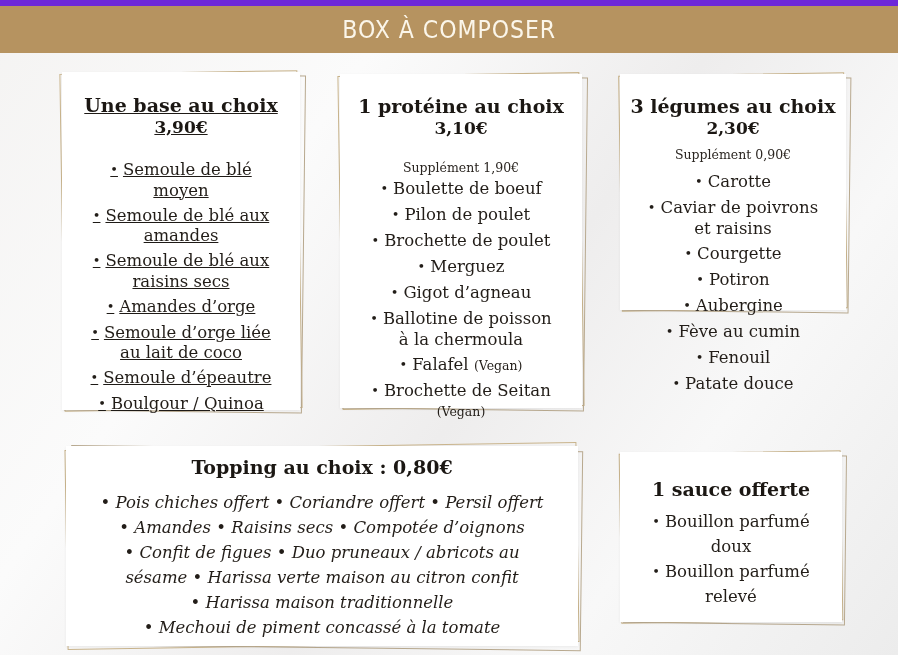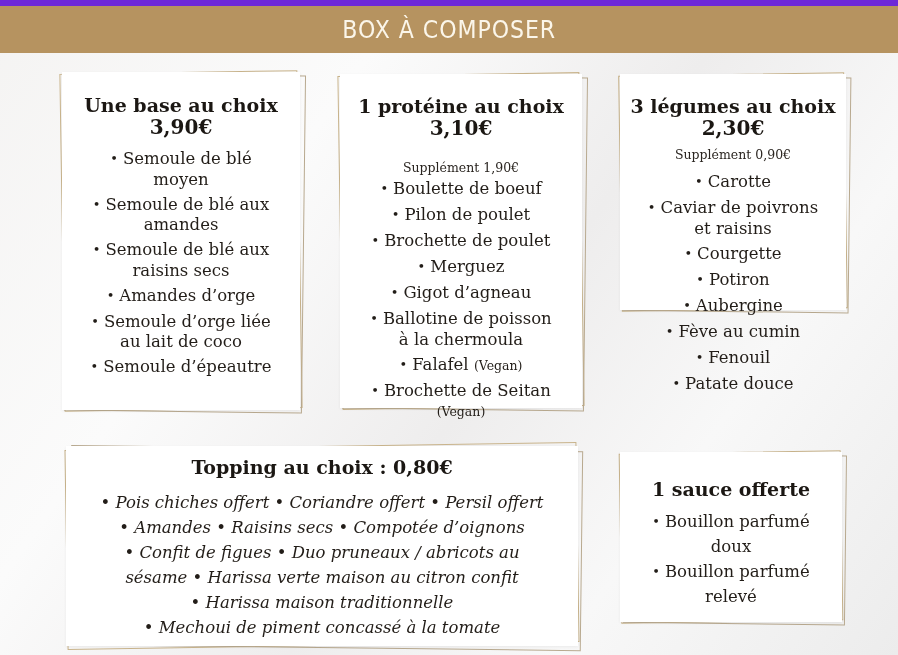--- a/index.html
+++ b/index.html
@@ -33,21 +33,21 @@
     position: absolute; inset: 0;
     background: #ffffff;
     box-shadow: 0 1px 3px rgba(0,0,0,0.06);
     text-align: center;
     padding-top: 22px;
   }
   .title {
     font-weight: 700; font-size: 19px; line-height: 22px; color: #1b1713;
   }
   .price {
-    font-weight: 700; font-size: 20px; line-height: 22px; color: #1b1713;
+    font-weight: 700; font-size: 17px; line-height: 22px; color: #1b1713;
   }
   .supplement {
     font-size: 12.5px; line-height: 18px; margin-top: 20px; color: #2a2520;
   }
   .items { list-style: none; margin-top: 4px; }
   .item {
     font-size: 16.5px; line-height: 19.5px; color: #221d18;
     margin-bottom: 5.5px;
     padding: 0 18px;
   }
@@ -61,30 +61,31 @@
 </head>
 <body>
 
 <div class="header">
   <div class="header-title">BOX À COMPOSER</div>
 </div>
 
 <div class="card-wrap" style="left:62px; top:72px; width:238px; height:338px;">
   <div class="frame f1"></div>
   <div class="frame f2"></div>
-  <div class="card" style="padding-top:22px;">
+  <div class="card" style="padding-top:22px;text-decoration:underline;">
     <div class="title">Une base au choix</div>
     <div class="price">3,90€</div>
-    <ul class="items" style="margin-top:11px;">
+    <ul class="items" style="margin-top:22px;">
       <li class="item"><span class="bullet">•</span><span>Semoule de blé</span><br><span>moyen</span></li>
       <li class="item"><span class="bullet">•</span><span>Semoule de blé aux</span><br><span>amandes</span></li>
       <li class="item"><span class="bullet">•</span><span>Semoule de blé aux</span><br><span>raisins secs</span></li>
       <li class="item"><span class="bullet">•</span><span>Amandes d’orge</span></li>
       <li class="item"><span class="bullet">•</span><span>Semoule d’orge liée</span><br><span>au lait de coco</span></li>
       <li class="item"><span class="bullet">•</span><span>Semoule d’épeautre</span></li>
+      <li class="item"><span class="bullet">•</span><span>Boulgour / Quinoa</span></li>
     </ul>
   </div>
 </div>
 
 <div class="card-wrap" style="left:340px; top:74px; width:242px; height:334px;">
   <div class="frame f1"></div>
   <div class="frame f2"></div>
   <div class="card" style="padding-top:21px;">
     <div class="title">1 protéine au choix</div>
     <div class="price">3,10€</div>

